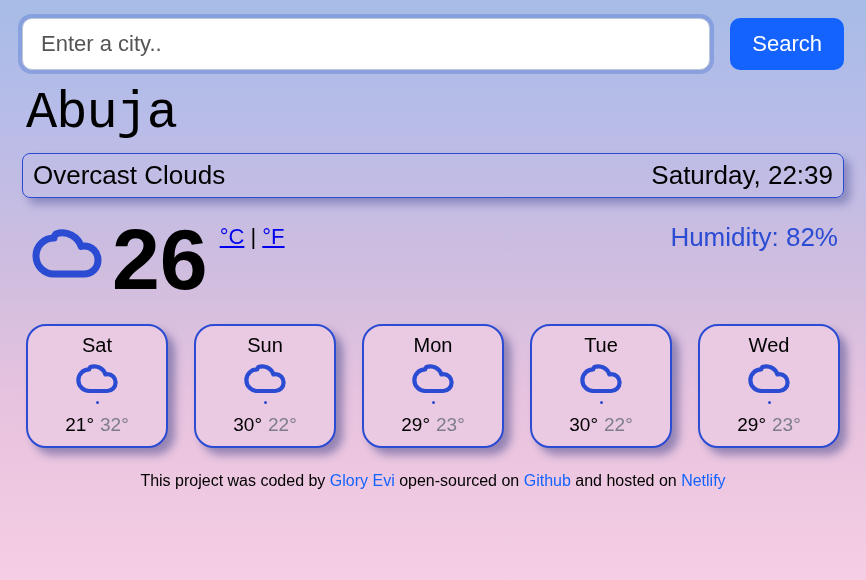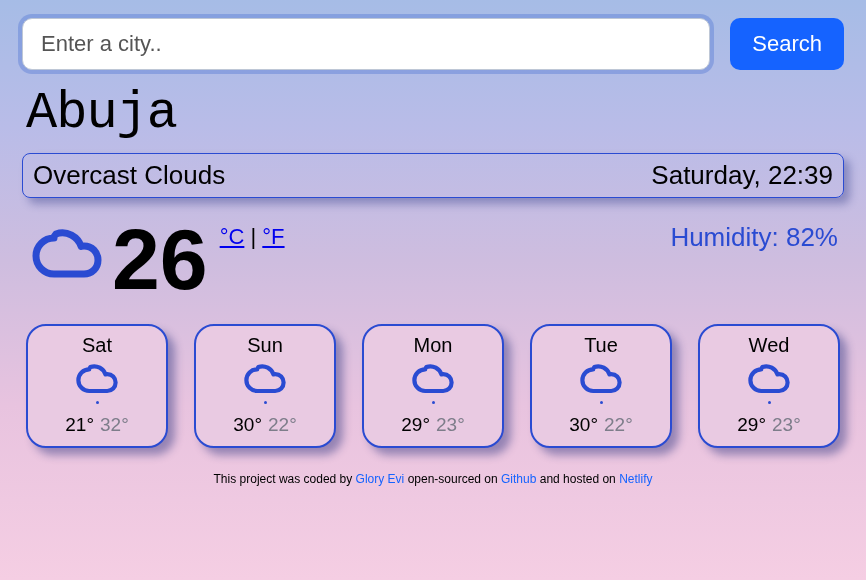--- a/index.html
+++ b/index.html
@@ -58,21 +58,21 @@
     padding: 8px 6px 10px 6px;
     text-align: center;
     position: relative;
   }
   .card .day { font-size: 20px; margin-bottom: 4px; }
   .card .ci { display:flex; flex-direction:column; align-items:center; }
   .dot { width:3px; height:3px; border-radius:50%; background:#2a4bd2; margin-top:4px; }
   .temps { font-size: 19px; margin-top: 10px; }
   .temps .hi { color:#000; }
   .temps .lo { color:#7d7d8a; margin-left:6px; }
-  footer { text-align:center; font-size:12px; margin-top:24px; }
+  footer { text-align:center; font-size:16px; margin-top:24px; }
   footer a { color:#1563ff; text-decoration:none; }
   
 </style>
 </head>
 <body>
 
 <div class="search-row">
   <input class="search-input" type="text" placeholder="Enter a city.." style="">
   <button class="search-btn">Search</button>
 </div>

